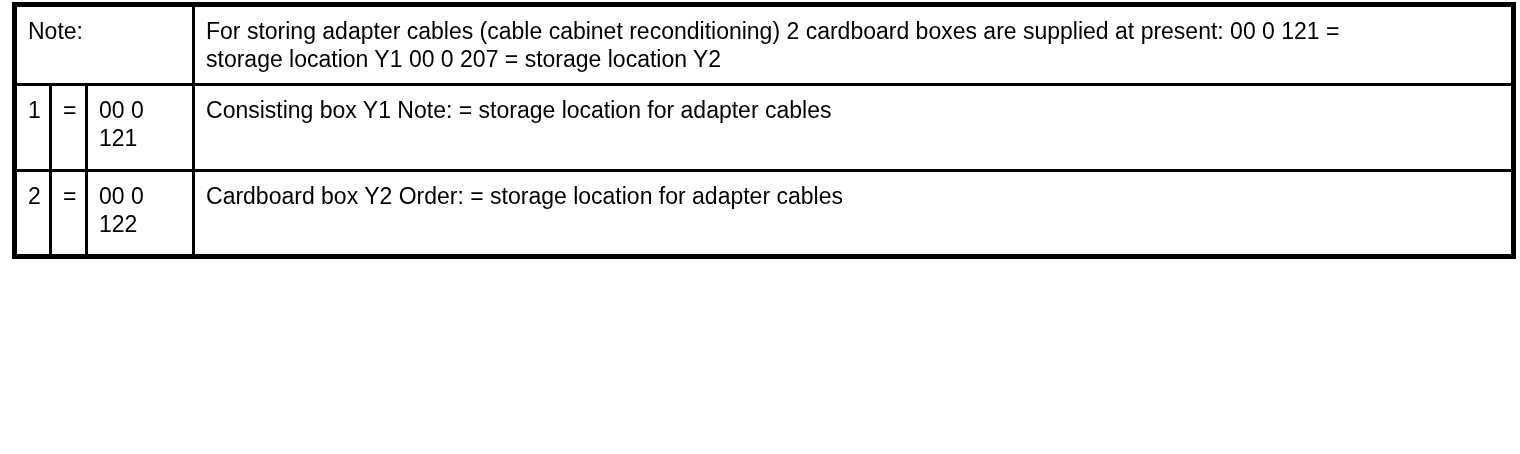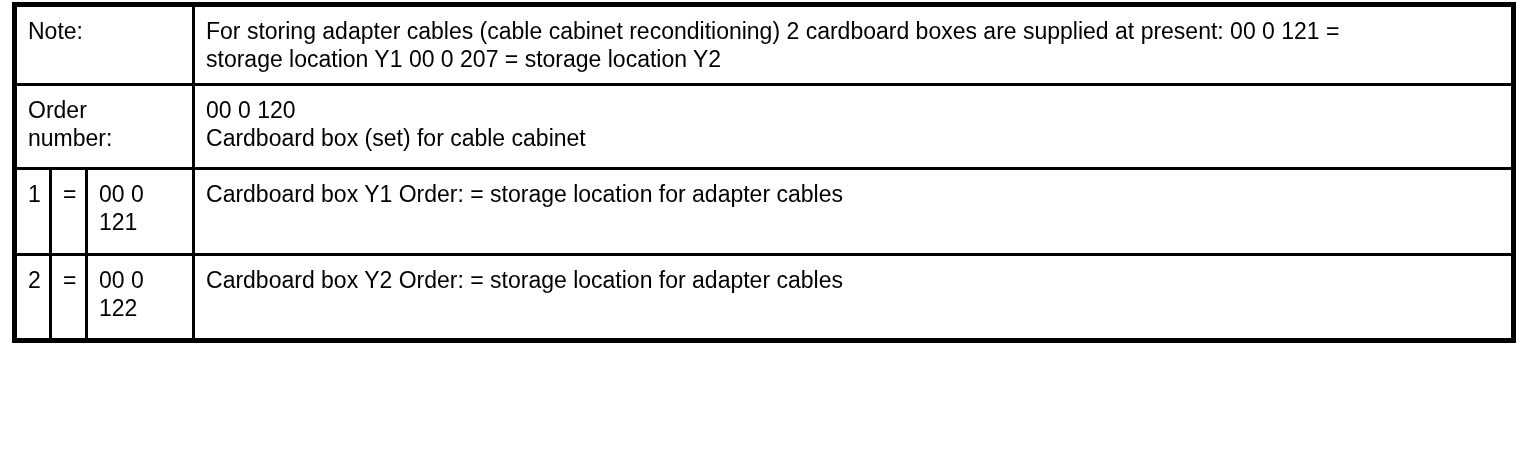--- a/index.html
+++ b/index.html
@@ -43,32 +43,26 @@
     <col style="width:36px">
     <col style="width:107px">
     <col>
   </colgroup>
   <tbody>
     <tr class="r-note">
       <td colspan="3">Note:</td>
       <td class="pre">For storing adapter cables (cable cabinet reconditioning) 2 cardboard boxes are supplied at present: 00 0 121 =
 storage location Y1 00 0 207 = storage location Y2</td>
     </tr>
-    <tr class="r-order">
-      <td colspan="3" class="pre">Order
-number:</td>
-      <td class="pre">00 0 120
-Cardboard box (set) for cable cabinet</td>
-    </tr>
     <tr class="r-item">
       <td>1</td>
       <td>=</td>
       <td class="pre">00 0
 121</td>
-      <td>Cardboard box Y1 Order: = storage location for adapter cables</td>
+      <td>Consisting box Y1 Note: = storage location for adapter cables</td>
     </tr>
     <tr class="r-item">
       <td>2</td>
       <td>=</td>
       <td class="pre">00 0
 122</td>
       <td>Cardboard box Y2 Order: = storage location for adapter cables</td>
     </tr>
   </tbody>
 </table>

